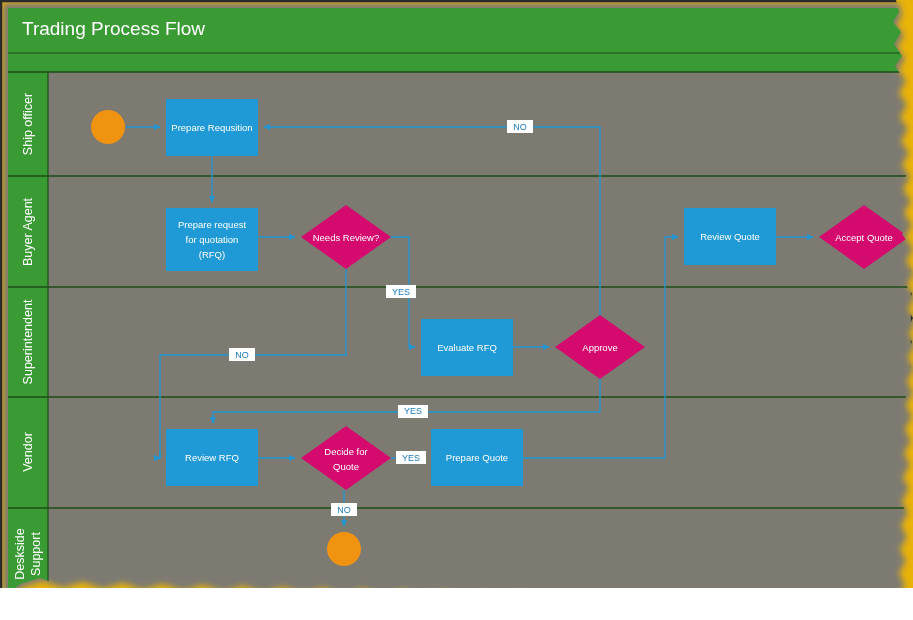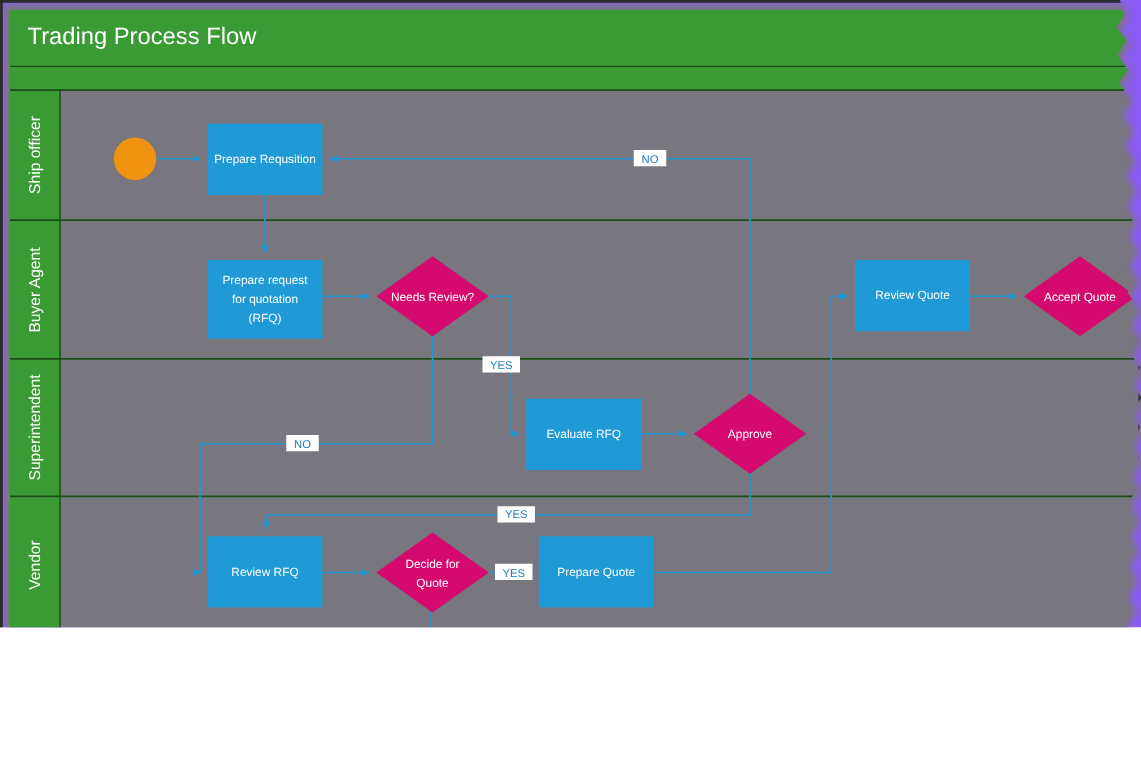--- a/index.html
+++ b/index.html
@@ -6,23 +6,23 @@
     margin: 0;
     padding: 0;
     background: #ffffff;
   }
   body {
     font-family: "Liberation Sans", sans-serif;
   }
   #canvas {
     position: relative;
     width: 913px;
-    height: 502px;
+    height: 588px;
     overflow: hidden;
-    background: #8b5cf6;
+    background: #eab308;
   }
   #svg-root {
     position: absolute;
     left: 0;
     top: 0;
     width: 913px;
     height: 620px;
   }
   .lane-label {
     font-size: 12.5px;

